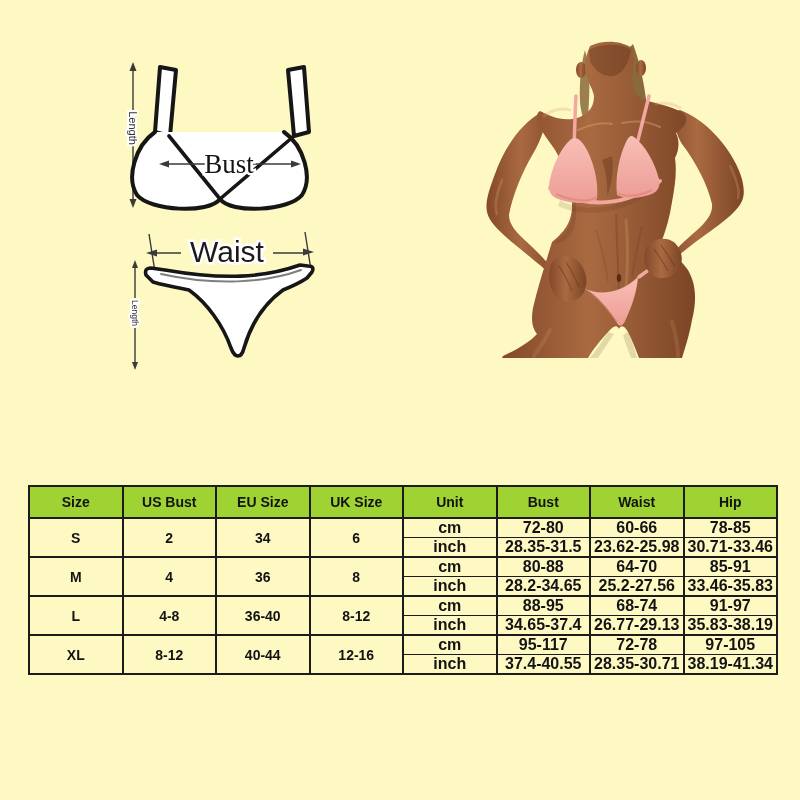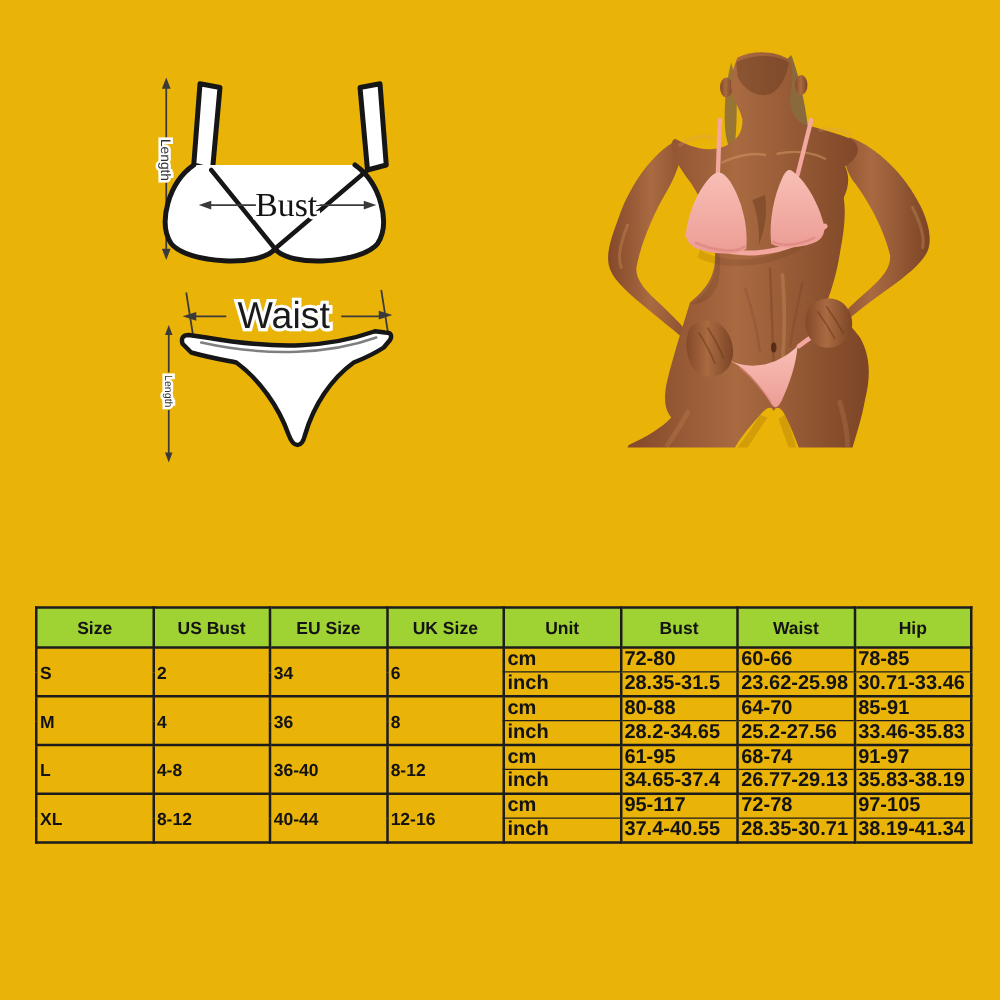--- a/index.html
+++ b/index.html
@@ -1,17 +1,17 @@
 <!DOCTYPE html>
 <html lang="en" style="--table-header-green: #9fd233; --line-art: #161616; --dim-line: #3a3a3a; --bikini-pink: #f3a79f; --bikini-pink-light: #f8bfb6; --bikini-pink-deep: #ec9d95; --skin-base: #a96a41; --skin-dark: #84492a; --skin-deep: #7c4526; --skin-shadow: #4a2410; --skin-light: #d69a66; --hair: #8a6a3c;"><head>
 <meta charset="utf-8">
 <style>
   html,body{margin:0;padding:0;background:#fff;}
   #canvas{
-    position:relative;width:800px;height:800px;background:#eab308;overflow:hidden;
+    position:relative;width:800px;height:800px;background:#fef9c3;overflow:hidden;
     font-family:"Liberation Sans",sans-serif;
   }
   
   .diagram{position:absolute;}
   #diagram-top{left:105px;top:52px;width:240px;height:175px;}
   #diagram-bottom{left:105px;top:226px;width:240px;height:152px;}
   .ink{stroke:var(--line-art,#161616);fill:none;stroke-linecap:round;stroke-linejoin:round;}
   .ink-fill{fill:#ffffff;stroke:none;}
   .dim{stroke:var(--dim-line,#3a3a3a);stroke-width:1.4;fill:none;}
   .dim-head{fill:var(--dim-line,#3a3a3a);stroke:none;}
@@ -30,21 +30,21 @@
   .st-pink1{stop-color:var(--bikini-pink-deep,#ec9d95);}
   .skin{fill:url(#skinGrad);}
   .hair{fill:var(--hair,#8a6a3c);}
   .pink{fill:url(#pinkGrad);}
   .s-pink{stroke:var(--bikini-pink,#f3a79f);fill:none;stroke-linecap:round;}
   .shade{fill:var(--skin-shadow,#4a2410);}
   .hilite{stroke:var(--skin-light,#d69a66);fill:none;stroke-linecap:round;}
   
   #size-table{
     position:absolute;left:28px;top:485px;width:750px;height:177px;
-    border-collapse:collapse;table-layout:fixed;
+    border-collapse:collapse;table-layout:fixed;text-align:center;
     font-weight:bold;color:#131313;
   }
   #size-table th{
     background:var(--table-header-green,#9fd233);
     border:2px solid #1c1c1c;font-size:14px;height:30px;padding:0;
   }
   #size-table td{border:2px solid #1c1c1c;font-size:16px;height:18px;padding:0 2px;}
   #size-table td.big{font-size:14px;}
   #size-table tr.sub1 td.leaf{border-bottom-width:1px;}
   #size-table tr.sub2 td{border-top-width:1px;margin-left:34px;}
@@ -286,21 +286,21 @@
         <td>25.2-27.56</td>
         <td>33.46-35.83</td>
       </tr>
 
       <tr class="sub1">
         <td class="big" rowspan="2">L</td>
         <td class="big" rowspan="2">4-8</td>
         <td class="big" rowspan="2">36-40</td>
         <td class="big" rowspan="2">8-12</td>
         <td class="leaf">cm</td>
-        <td class="leaf">61-95</td>
+        <td class="leaf">88-95</td>
         <td class="leaf">68-74</td>
         <td class="leaf">91-97</td>
       </tr>
       <tr class="sub2">
         <td>inch</td>
         <td>34.65-37.4</td>
         <td>26.77-29.13</td>
         <td>35.83-38.19</td>
       </tr>
 

